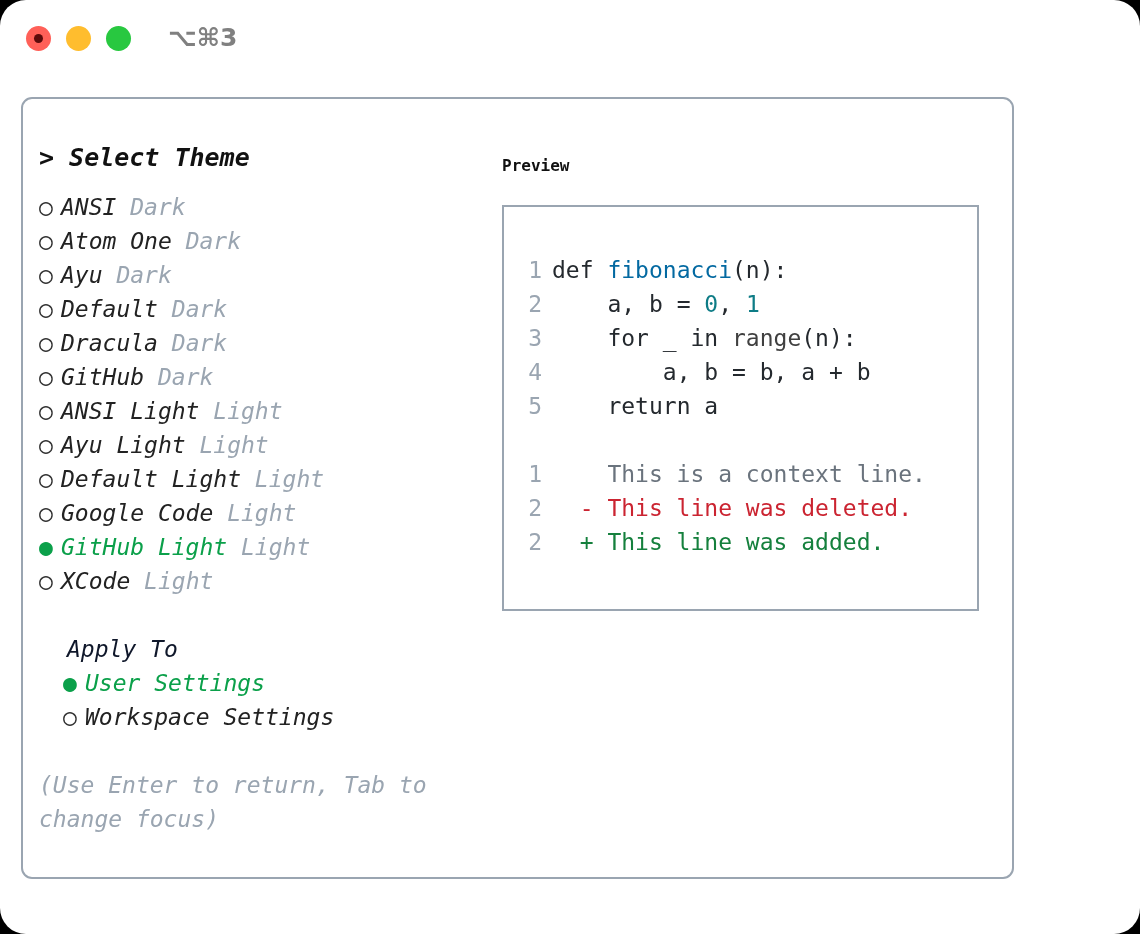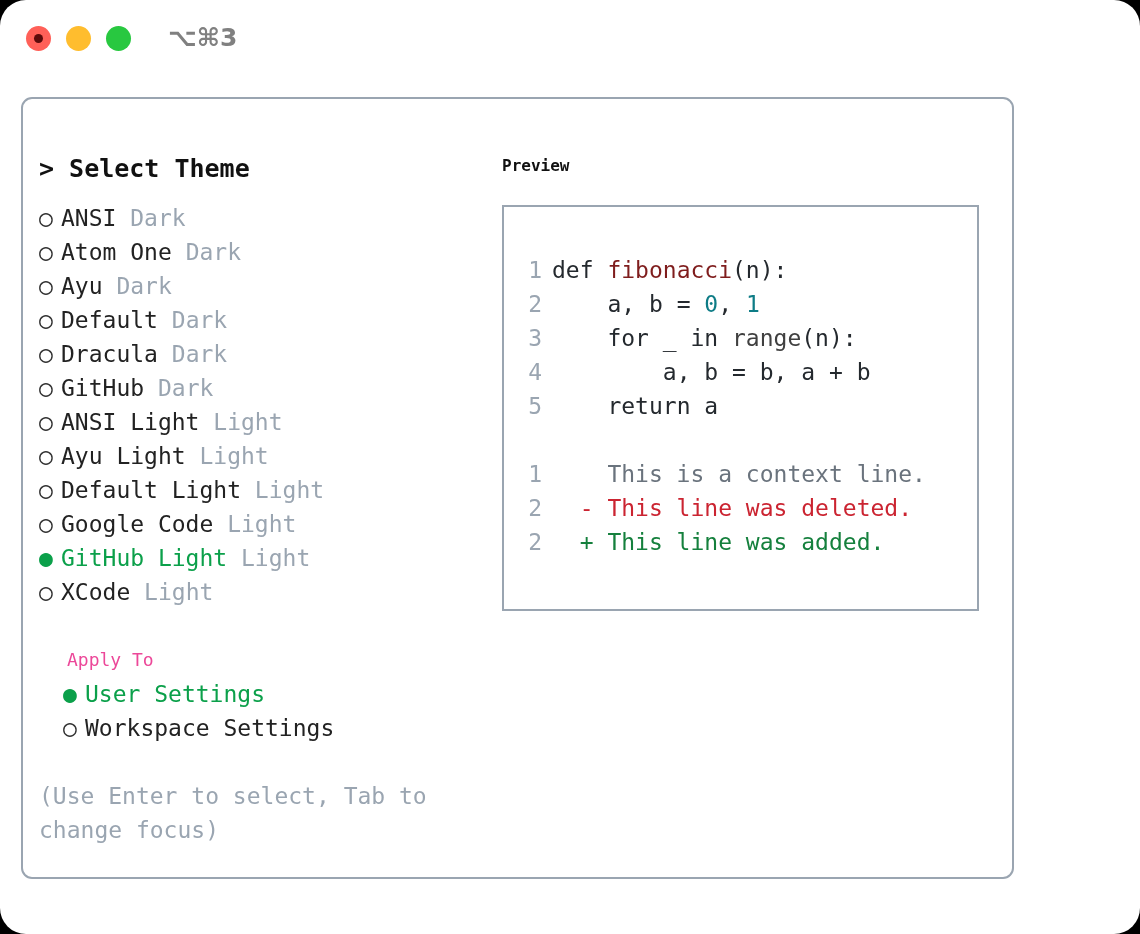--- a/index.html
+++ b/index.html
@@ -90,22 +90,23 @@
     position: absolute;
     left: 0; top: 0;
     width: 100%;
     height: 100%;
   }
 
   
   .left-pane {
     position: absolute;
     left: 16px;
-    top: 53px;
+    top: 42px;
     width: 450px;
+    font-style: italic;
   }
 
   .pane-title {
     font-size: 25px;
     font-weight: bold;
     color: #111111;
     line-height: 34px;
     white-space: pre;
   }
 
@@ -129,22 +130,22 @@
   .theme-name { color: #222222; }
   .theme-row.selected .theme-name { color: #0ba04a; }
   .theme-variant { color: #9aa5b1; }
 
   .apply-block {
     margin-top: 34px;
   }
   .apply-title {
     height: 34px;
     line-height: 34px;
-    font-size: 18px;
-    color: #ec4899;
+    font-size: 23px;
+    color: #0f172a;
     padding-left: 28px;
     white-space: pre;
   }
   .apply-row {
     height: 34px;
     line-height: 34px;
     font-size: 23px;
     color: #222222;
     white-space: pre;
     margin-left: 24px;
@@ -197,21 +198,21 @@
     white-space: pre;
     color: #24292e;
   }
   .ln {
     display: inline-block;
     width: 26px;
     text-align: right;
     color: #9aa5b1;
     margin-right: 10px;
   }
-  .tok-fn   { color: #7f1d1d; }
+  .tok-fn   { color: #0369a1; }
   .tok-num  { color: #0e7c86; }
   .tok-call { color: #404040; }
   .tok-plain{ color: #24292e; }
 
   .diff-gap { height: 34px; }
   .diff-context { color: #6a737d; }
   .diff-del { color: #cb2431; }
   .diff-add { color: #15803d; }
 </style>
 </head>
@@ -250,21 +251,21 @@
           </div>
 
         <div class="apply-block">
           <div class="apply-title">Apply To</div>
           <div id="apply-list">
               <div class="apply-row selected"><span class="marker selected">●</span><span class="apply-name">User Settings</span></div>
               <div class="apply-row"><span class="marker">○</span><span class="apply-name">Workspace Settings</span></div>
             </div>
         </div>
 
-        <div class="hint">(Use Enter to select, Tab to change focus)</div>
+        <div class="hint">(Use Enter to return, Tab to change focus)</div>
       </div>
 
       <div class="right-pane">
         <div class="preview-title">Preview</div>
         <div class="preview-box">
           <div class="code-area">
             <div id="code-lines">
                 <div class="code-line"><span class="ln">1</span><span class="tok-plain">def </span><span class="tok-fn">fibonacci</span><span class="tok-plain">(n):</span></div>
                 <div class="code-line"><span class="ln">2</span><span>    </span><span class="tok-plain">a, b = </span><span class="tok-num">0</span><span class="tok-plain">, </span><span class="tok-num">1</span></div>
                 <div class="code-line"><span class="ln">3</span><span>    </span><span class="tok-plain">for _ in </span><span class="tok-call">range</span><span class="tok-plain">(n):</span></div>

